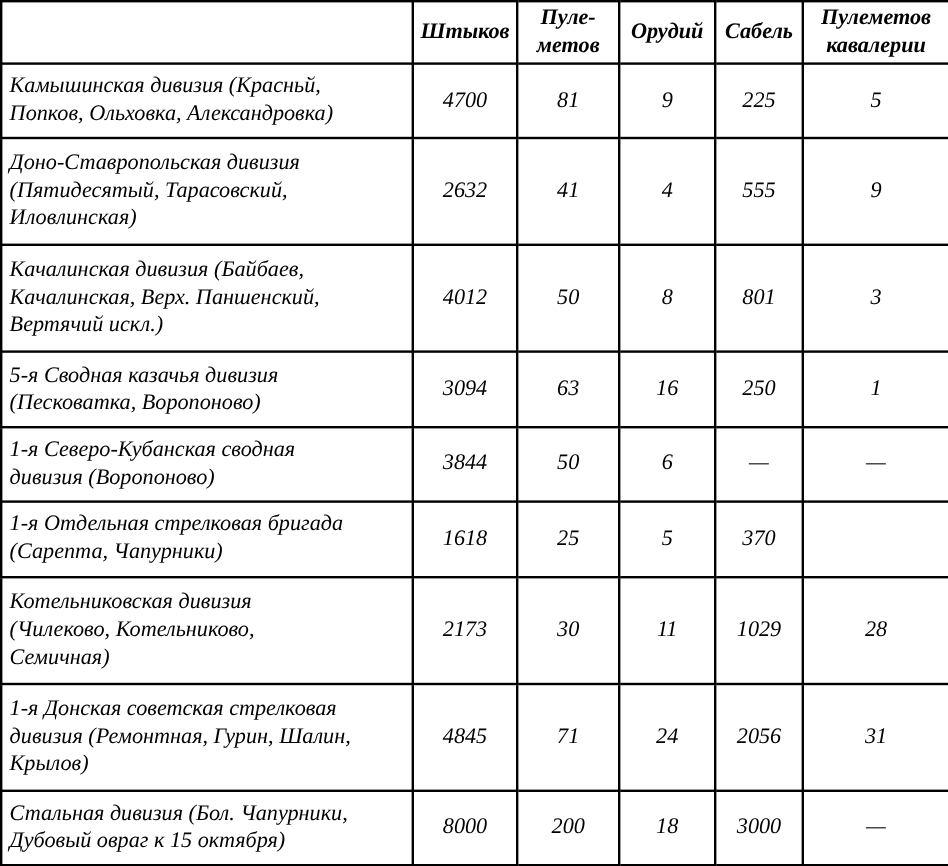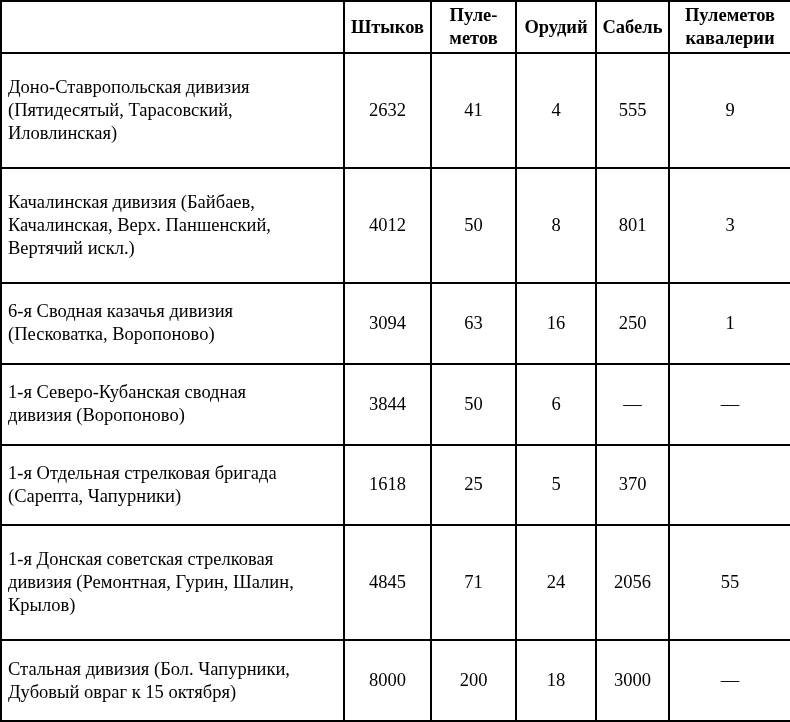--- a/index.html
+++ b/index.html
@@ -5,20 +5,21 @@
   html, body {
     margin: 0;
     padding: 0;
     background: #ffffff;
   }
   .page {
     width: 790px;
     height: 722px;
     background: #3b82f6;
     overflow: hidden;
+    font-style: italic;
   }
   table.mil-table {
     width: 790px;
     height: 722px;
     border-collapse: collapse;
     table-layout: fixed;
     font-family: "Liberation Serif", "DejaVu Serif", serif;
     color: #000000;
     background: #ffffff;
   }
@@ -66,20 +67,29 @@
         <th>Штыков</th>
         <th>Пуле-
 метов</th>
         <th>Орудий</th>
         <th>Сабель</th>
         <th>Пулеметов
 кавалерии</th>
       </tr>
     </thead>
     <tbody>
+      <tr style="height:48px">
+        <td class="name-cell">Камышинская дивизия (Красньй,
+Попков, Ольховка, Александровка)</td>
+        <td class="value-cell">4700</td>
+        <td class="value-cell">81</td>
+        <td class="value-cell">9</td>
+        <td class="value-cell">225</td>
+        <td class="value-cell">5</td>
+      </tr>
       <tr style="height:70px">
         <td class="name-cell">Доно-Ставропольская дивизия
 (Пятидесятый, Тарасовский,
 Иловлинская)</td>
         <td class="value-cell">2632</td>
         <td class="value-cell">41</td>
         <td class="value-cell">4</td>
         <td class="value-cell">555</td>
         <td class="value-cell">9</td>
       </tr>
@@ -87,21 +97,21 @@
         <td class="name-cell">Качалинская дивизия (Байбаев,
 Качалинская, Верх. Паншенский,
 Вертячий искл.)</td>
         <td class="value-cell">4012</td>
         <td class="value-cell">50</td>
         <td class="value-cell">8</td>
         <td class="value-cell">801</td>
         <td class="value-cell">3</td>
       </tr>
       <tr style="height:47px">
-        <td class="name-cell">6-я Сводная казачья дивизия
+        <td class="name-cell">5-я Сводная казачья дивизия
 (Песковатка, Воропоново)</td>
         <td class="value-cell">3094</td>
         <td class="value-cell">63</td>
         <td class="value-cell">16</td>
         <td class="value-cell">250</td>
         <td class="value-cell">1</td>
       </tr>
       <tr style="height:48px">
         <td class="name-cell">1-я Северо-Кубанская сводная
 дивизия (Воропоново)</td>
@@ -113,29 +123,39 @@
       </tr>
       <tr style="height:48px">
         <td class="name-cell">1-я Отдельная стрелковая бригада
 (Сарепта, Чапурники)</td>
         <td class="value-cell">1618</td>
         <td class="value-cell">25</td>
         <td class="value-cell">5</td>
         <td class="value-cell">370</td>
         <td class="value-cell"></td>
       </tr>
+      <tr style="height:72px">
+        <td class="name-cell">Котельниковская дивизия
+(Чилеково, Котельниково,
+Семичная)</td>
+        <td class="value-cell">2173</td>
+        <td class="value-cell">30</td>
+        <td class="value-cell">11</td>
+        <td class="value-cell">1029</td>
+        <td class="value-cell">28</td>
+      </tr>
       <tr style="height:73px">
         <td class="name-cell">1-я Донская советская стрелковая
 дивизия (Ремонтная, Гурин, Шалин,
 Крылов)</td>
         <td class="value-cell">4845</td>
         <td class="value-cell">71</td>
         <td class="value-cell">24</td>
         <td class="value-cell">2056</td>
-        <td class="value-cell">55</td>
+        <td class="value-cell">31</td>
       </tr>
       <tr style="height:48px">
         <td class="name-cell">Стальная дивизия (Бол. Чапурники,
 Дубовый овраг к 15 октября)</td>
         <td class="value-cell">8000</td>
         <td class="value-cell">200</td>
         <td class="value-cell">18</td>
         <td class="value-cell">3000</td>
         <td class="value-cell">—</td>
       </tr>

